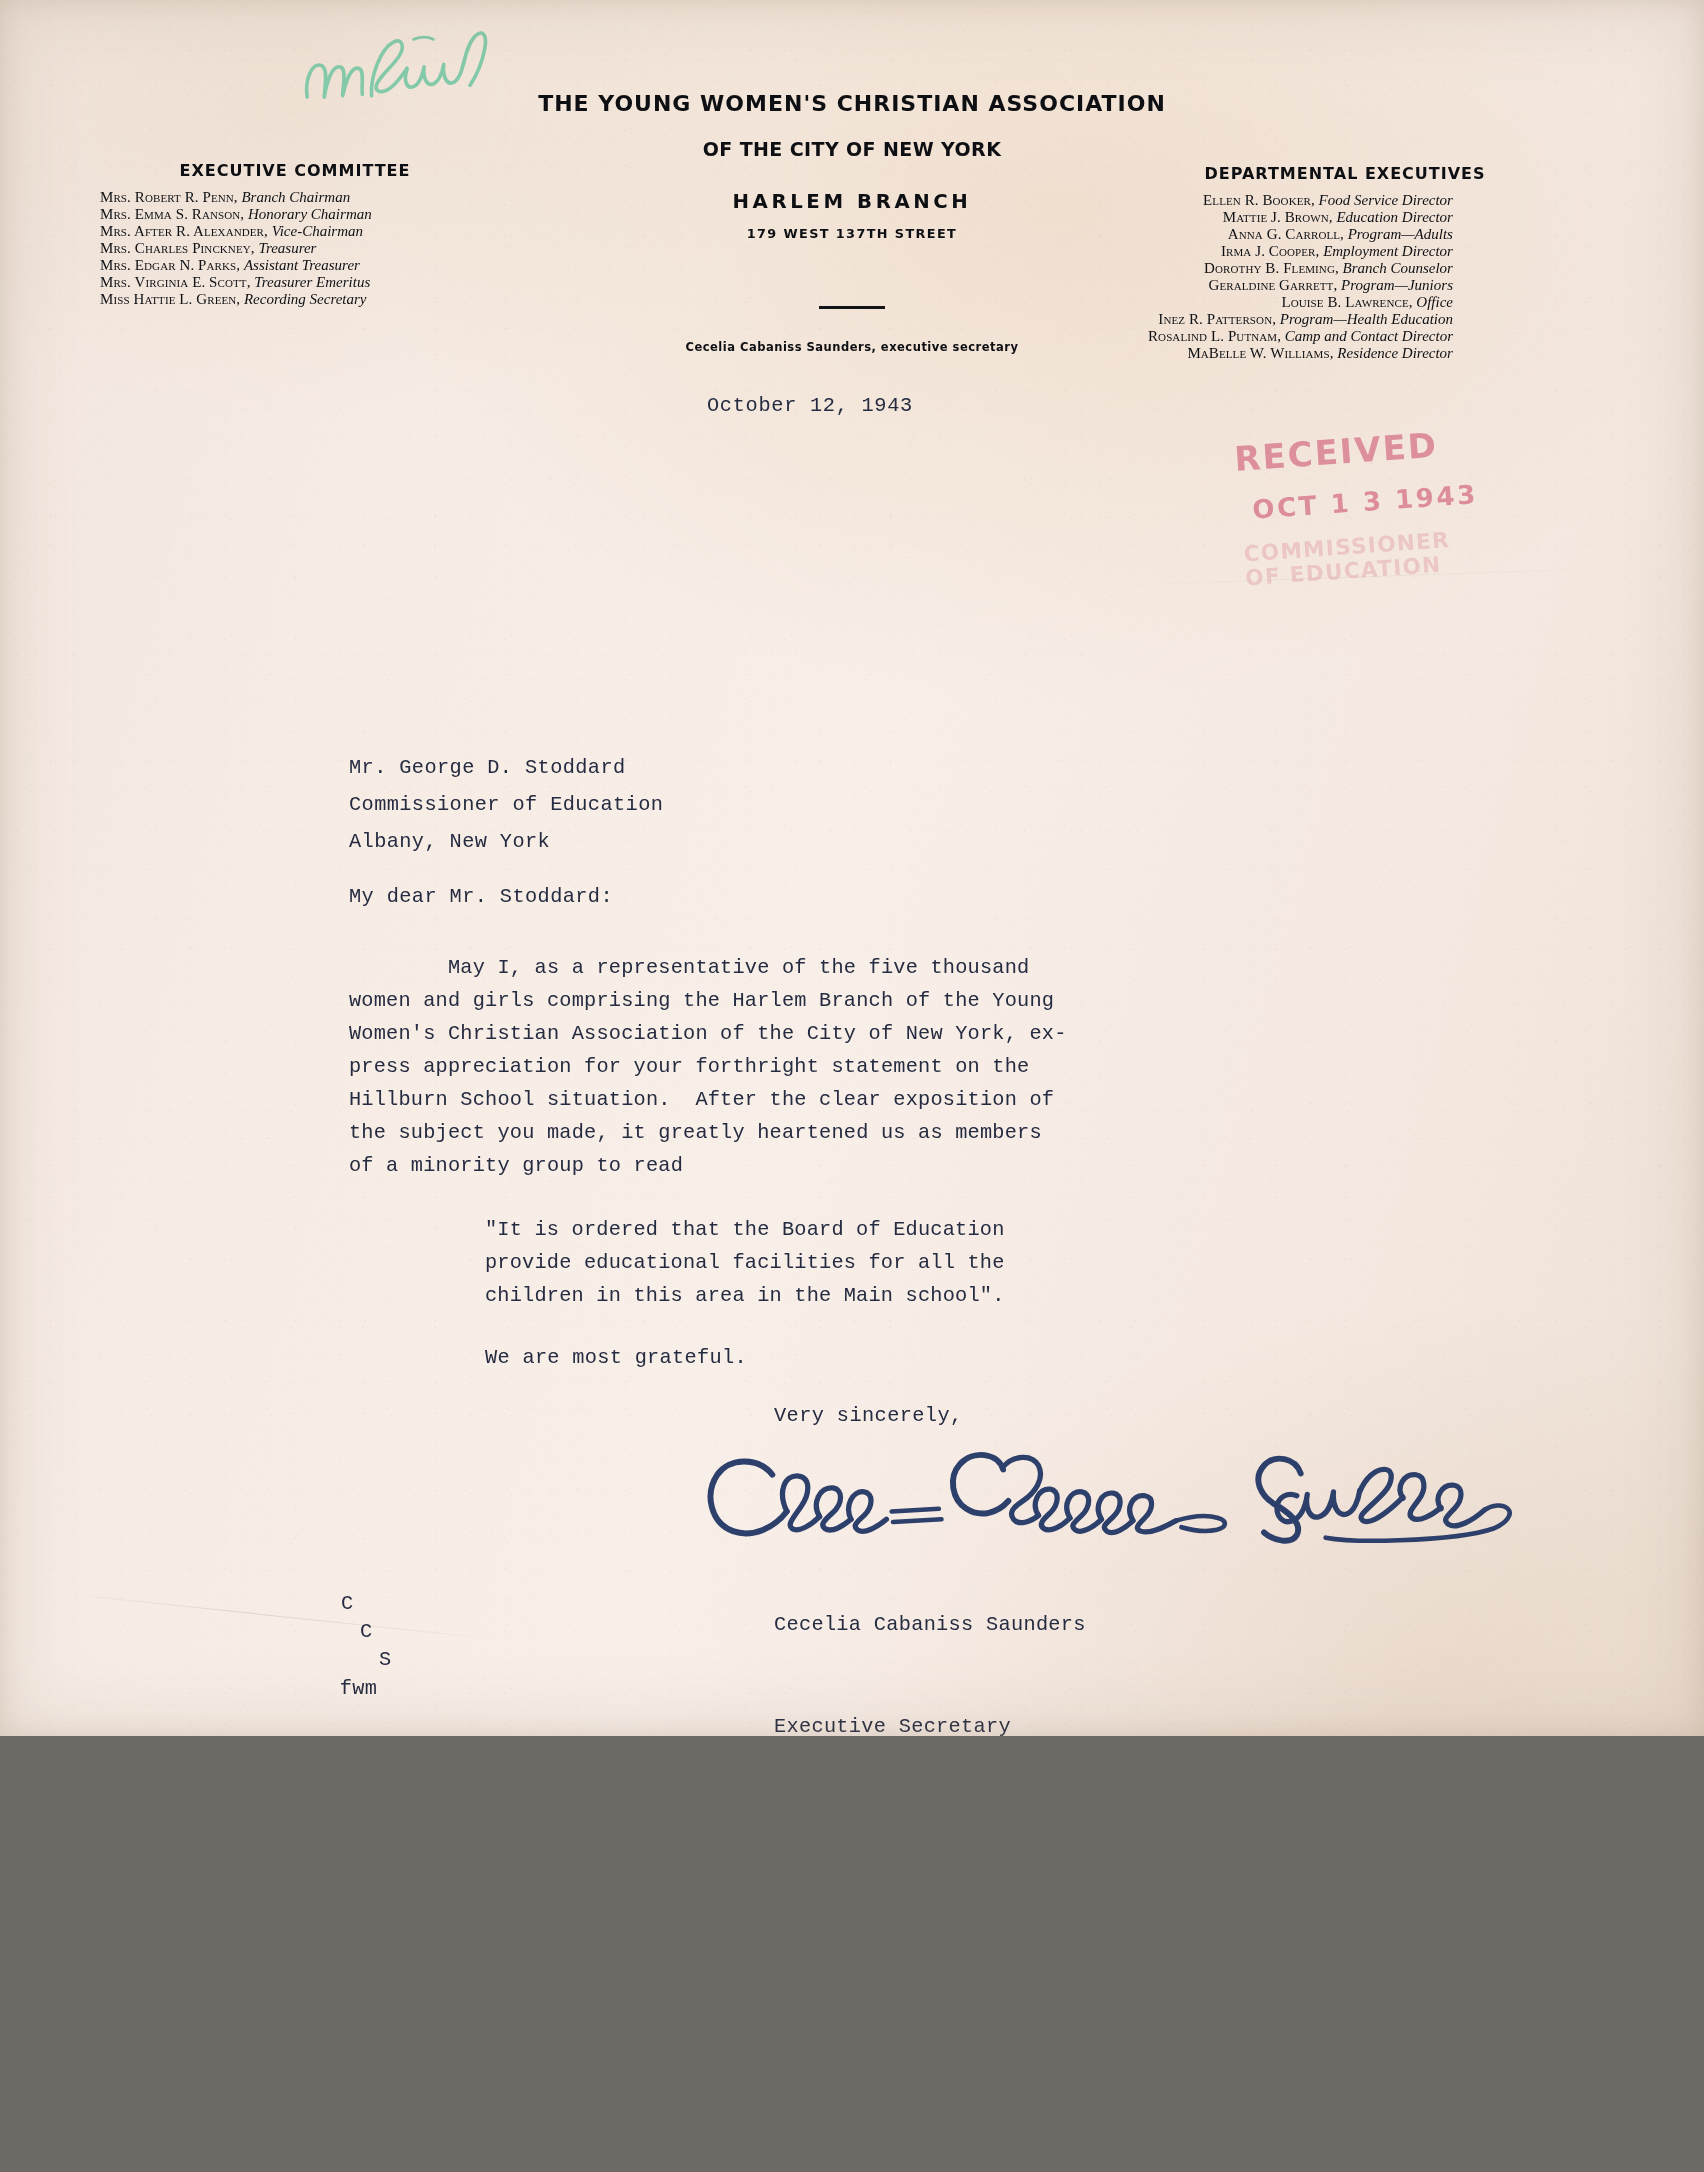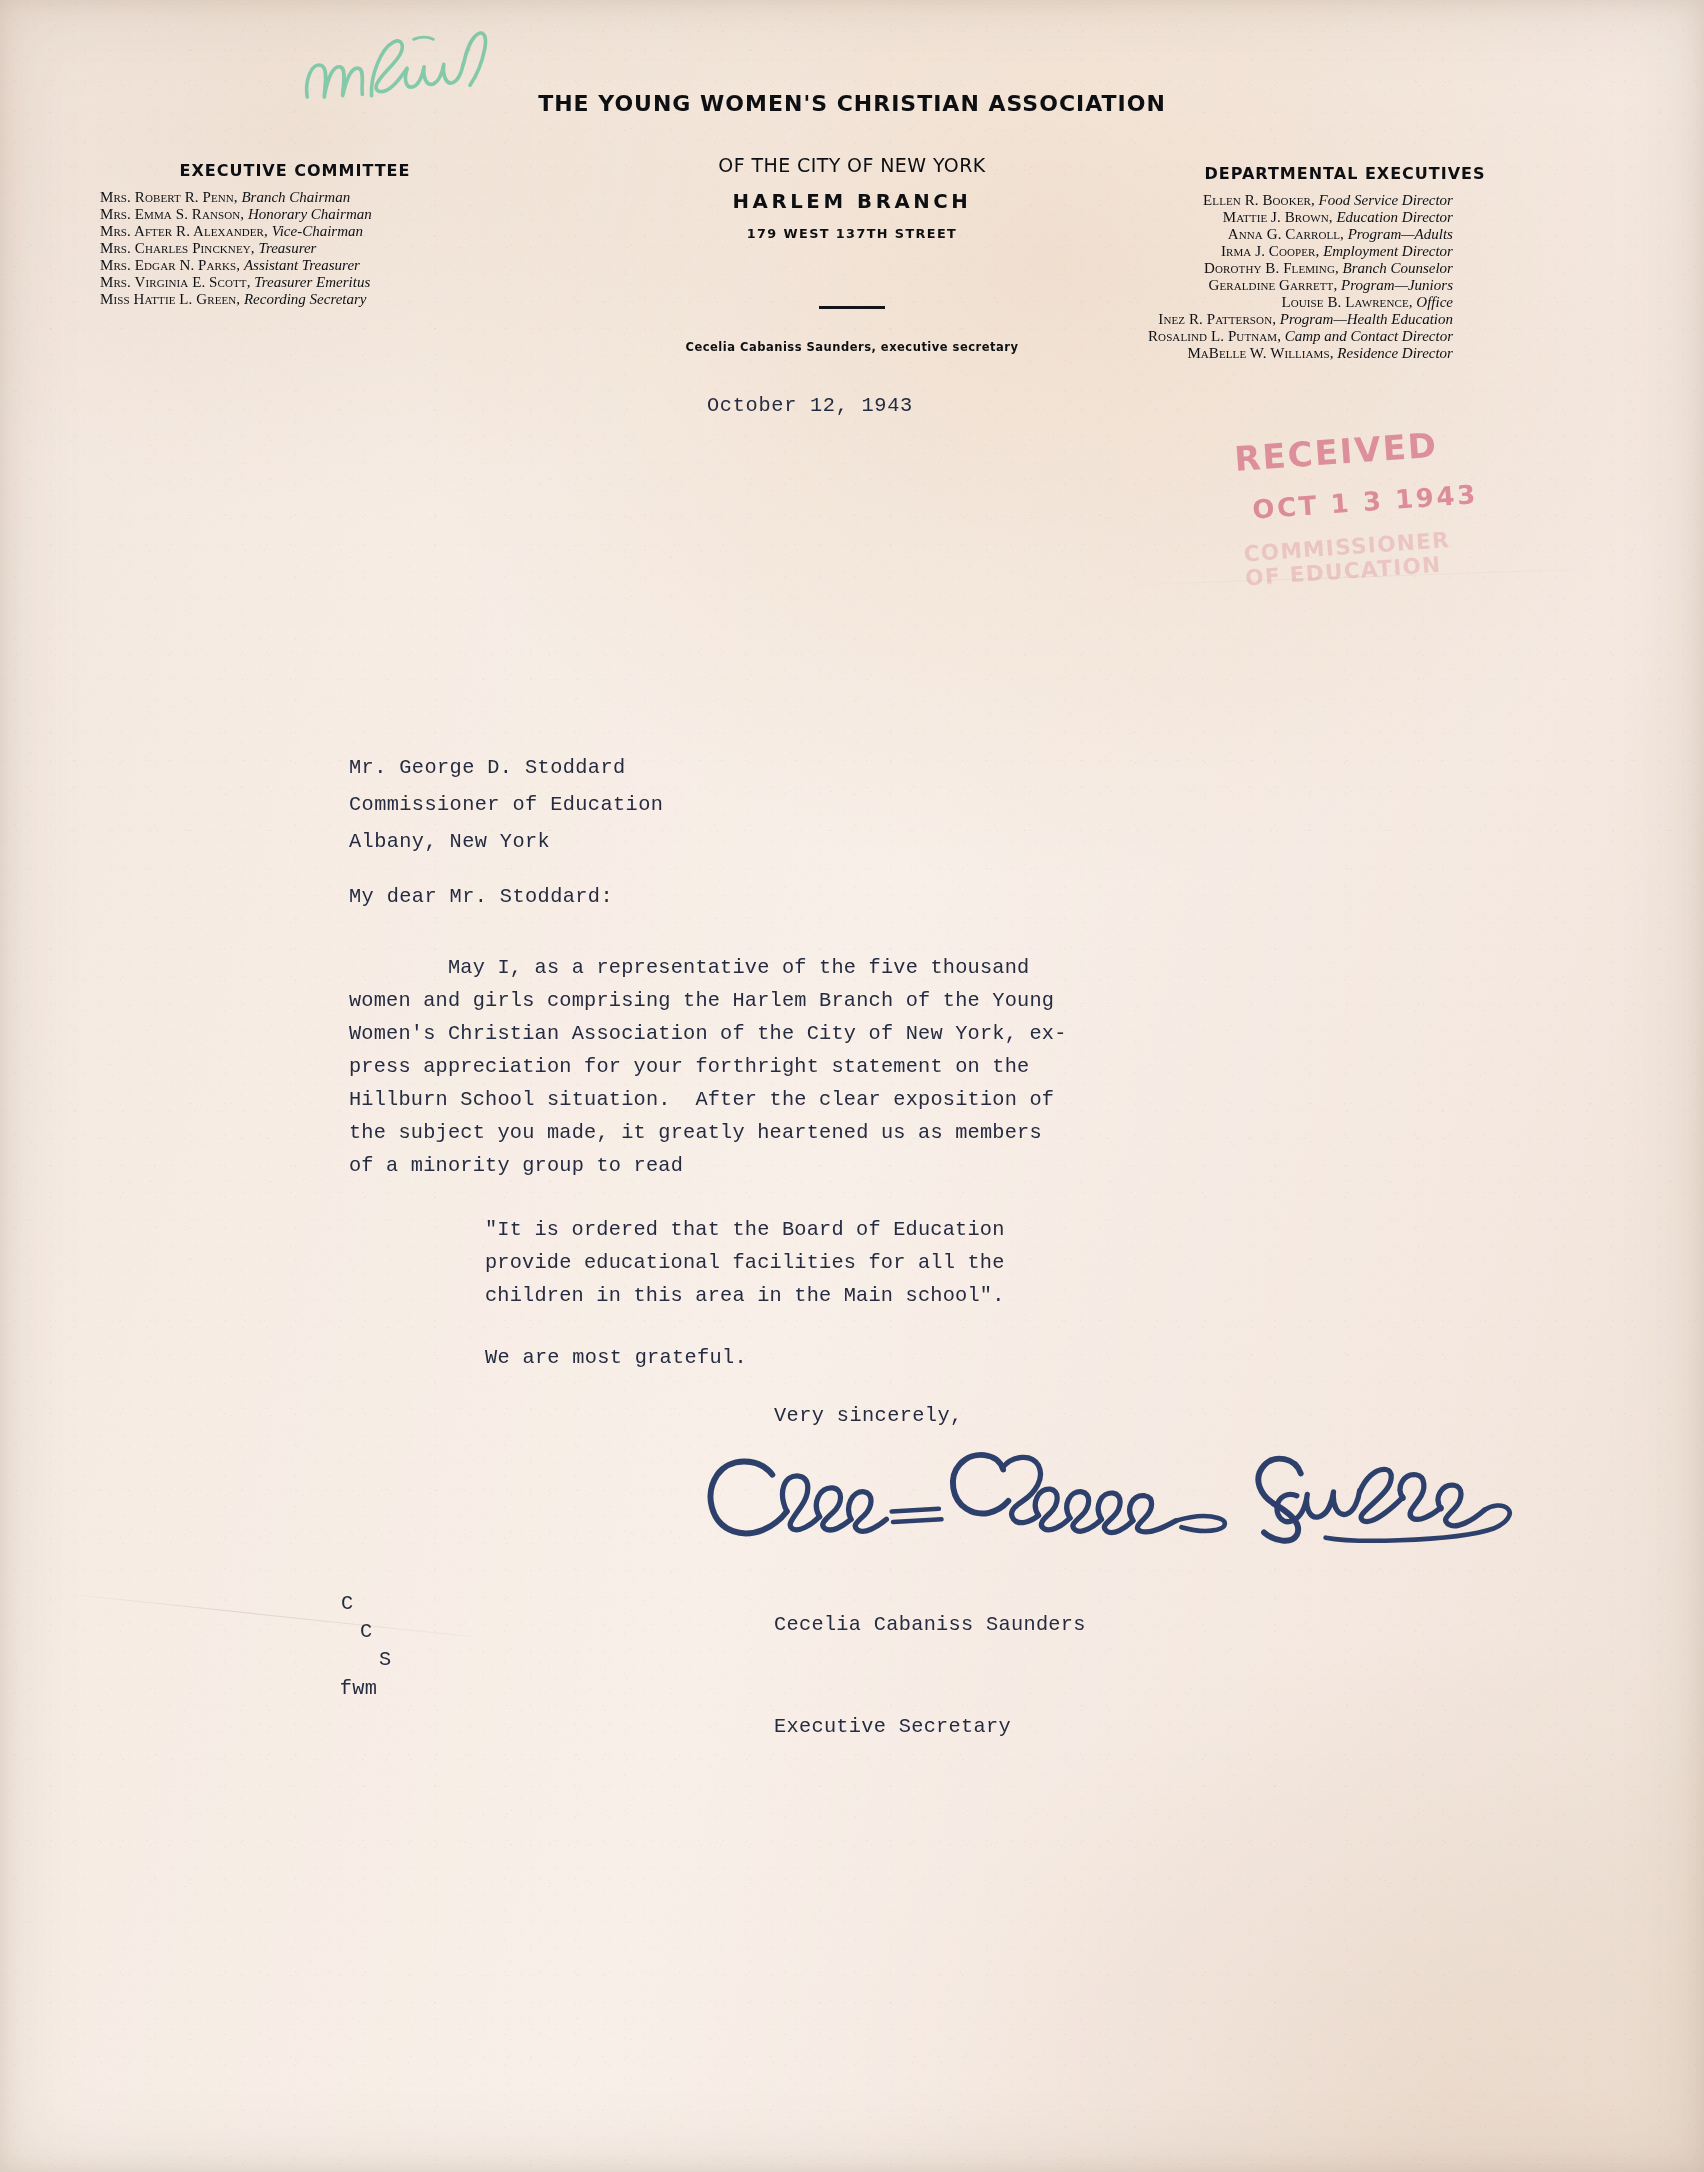--- a/index.html
+++ b/index.html
@@ -6,21 +6,21 @@
   html, body {
     margin: 0;
     padding: 0;
     background: #6d6a66;
   }
 
   
   .page {
     position: relative;
     width: 1704px;
-    height: 2172px;
+    height: 1736px;
     margin: 0 auto;
     overflow: hidden;
     background:
       radial-gradient(ellipse 55% 40% at 62% 12%, rgba(221,186,150,0.30) 0%, rgba(221,186,150,0.12) 45%, rgba(221,186,150,0) 72%),
       radial-gradient(ellipse 40% 26% at 18% 6%, rgba(214,182,150,0.20) 0%, rgba(214,182,150,0) 70%),
       radial-gradient(ellipse 50% 30% at 85% 96%, rgba(206,176,146,0.20) 0%, rgba(206,176,146,0) 70%),
       linear-gradient(105deg, #f2e6de 0%, #f6ece4 22%, #f8efe8 50%, #f4e8e0 78%, #eee1d6 100%);
     font-family: "Liberation Serif", "DejaVu Serif", serif;
     color: #16181d;
   }
@@ -64,24 +64,24 @@
     text-align: center;
     font-family: "DejaVu Sans", sans-serif;
     font-weight: 700;
     font-size: 29.5px;
     letter-spacing: 1px;
     line-height: 1;
   }
   .org-title .sc { font-size: 22px; }
 
   .org-sub1 {
-    left: 0; right: 0; top: 154px;
-    text-align: center;
-    font-family: "DejaVu Sans", sans-serif;
-    font-weight: 400;
+    left: 0; right: 0; top: 138px;
+    text-align: center;
+    font-family: "DejaVu Sans", sans-serif;
+    font-weight: 700;
     font-size: 19px;
     letter-spacing: 0.4px;
   }
   .org-sub2 {
     left: 0; right: 0; top: 190px;
     text-align: center;
     font-family: "DejaVu Sans", sans-serif;
     font-weight: 700;
     font-size: 19.7px;
     letter-spacing: 3.6px;

